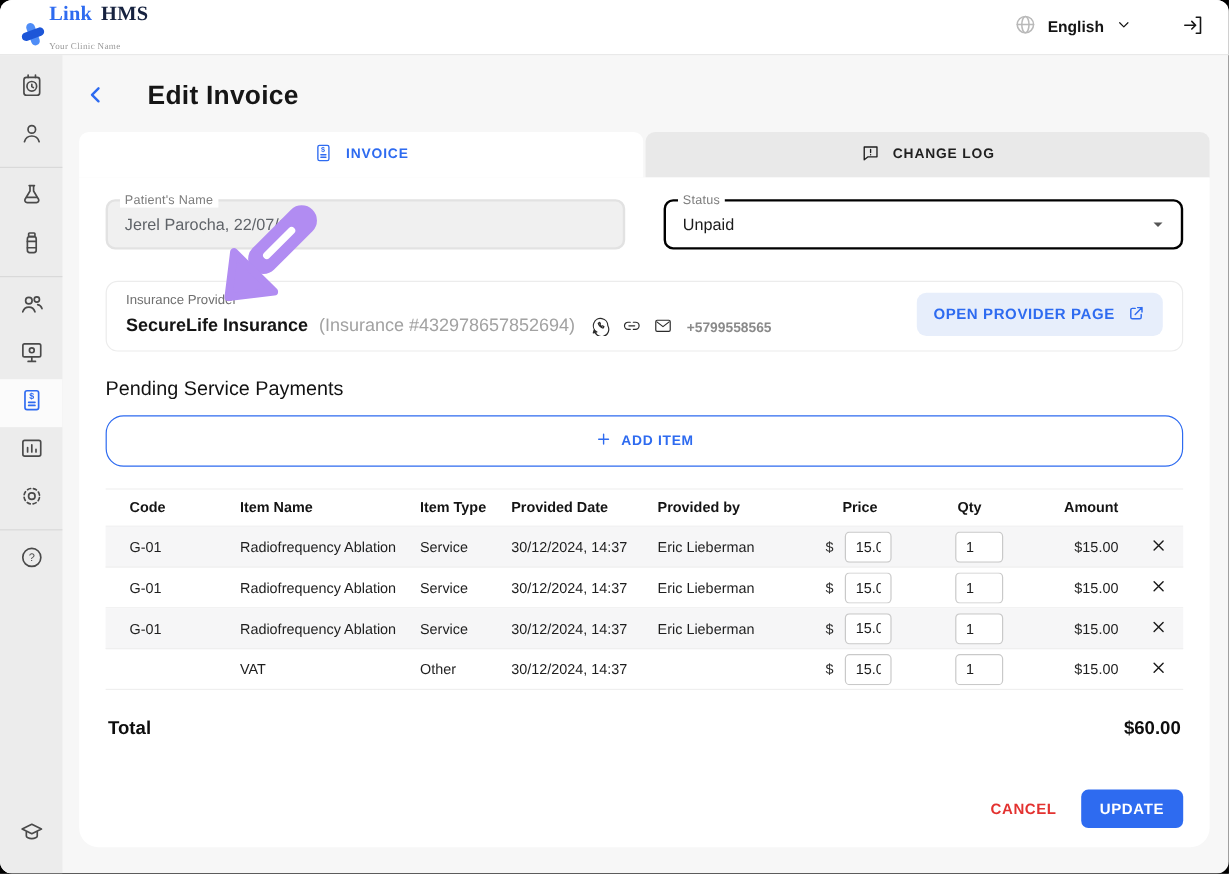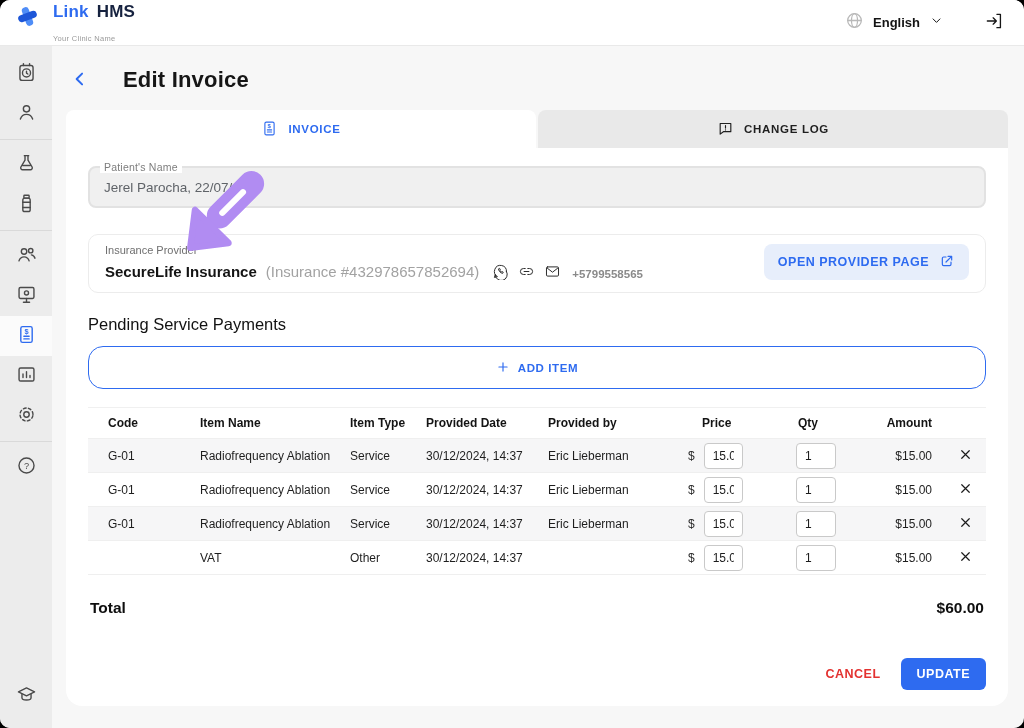--- a/index.html
+++ b/index.html
@@ -2,21 +2,21 @@
 <html style="--accent: #2e6bf0; --cancel: #e33230; --annotation: #b18cf2;"><head>
 <meta charset="utf-8">
 <style>
   * { box-sizing: border-box; margin: 0; padding: 0; }
   html,body { background:#000; }
   body { display:flex; justify-content:center; align-items:flex-start; font-family:"Liberation Sans",sans-serif; }
   .app { position:relative; width:1024px; height:728px; background:#f7f7f7; border-radius:10px; overflow:hidden; }
 
   
   .topbar { height:46px; background:#fff; border-bottom:1px solid #e9e9e9; display:flex; justify-content:space-between; align-items:center; padding:0 20px 0 14px; }
-  .brand { display:flex; align-items:flex-start; gap:12px; cursor:pointer; }
+  .brand { display:flex; align-items:flex-end; gap:0; cursor:pointer;font-family:Liberation Serif, serif; }
   .brand-mark svg { width:27px; height:27px; display:block; }
   .brand-text { display:flex; flex-direction:column; line-height:1; }
   .brand-line { font-size:17px; font-weight:700; letter-spacing:0.2px; }
   .brand-primary { color:var(--accent); }
   .brand-secondary { color:#16223f; margin-left:3px; font-weight:600; }
   .brand-tagline { font-size:7.5px; color:#9a9a9a; margin-top:15px; letter-spacing:0.3px; }
   .topbar-right { display:flex; align-items:center; }
   .lang { display:flex; align-items:center; gap:9px; cursor:pointer; }
   .lang .ic-globe svg { width:19px; height:19px; color:#b9b9b9; }
   .lang-label { font-size:13px; font-weight:700; color:#141414; }
@@ -257,20 +257,29 @@
           </button>
         </div>
 
       <section class="card-body">
 
         <div class="fields-row">
           <div class="field disabled">
             <span class="notch">Patient's Name</span>
             <span class="field-value">Jerel Parocha, 22/07/1988</span>
           </div>
+          <div class="field select">
+            <span class="notch">Status</span>
+            <span class="field-value">Unpaid</span>
+            <span class="caret">
+                <svg viewBox="0 0 24 24" fill="none" stroke="currentColor" stroke-width="1.6" stroke-linecap="round" stroke-linejoin="round">
+                  <path d="M7 10l5 5 5-5z" fill="currentColor" stroke="none"></path>
+                </svg>
+              </span>
+          </div>
         </div>
 
         <div class="provider-panel">
           <div class="provider-info">
             <div class="provider-label">Insurance Provider</div>
             <div class="provider-line">
               <span class="provider-name">SecureLife Insurance</span>
               <span class="provider-number">(Insurance #432978657852694)</span>
               <span class="ic">
                   <svg viewBox="0 0 24 24" fill="none" stroke="currentColor" stroke-width="1.6" stroke-linecap="round" stroke-linejoin="round">

